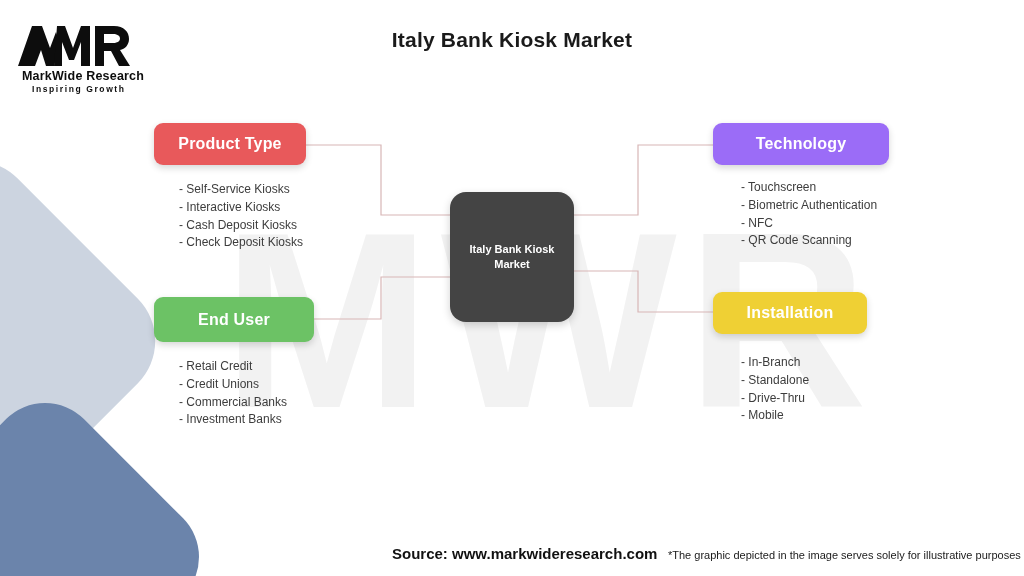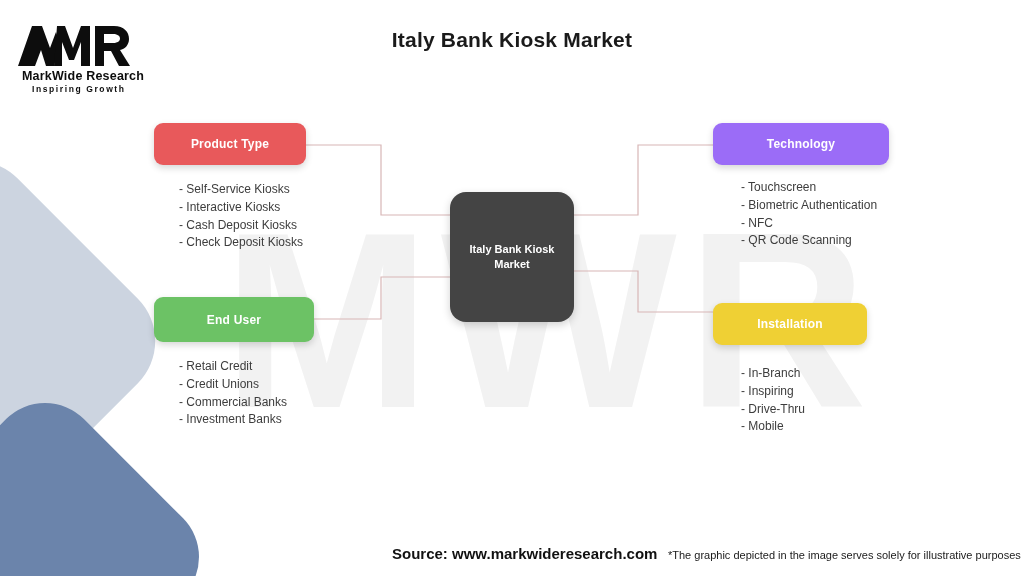--- a/index.html
+++ b/index.html
@@ -135,21 +135,21 @@
   .category { position: absolute; }
   .cat-header {
     border-radius: 9px;
     display: flex;
     align-items: center;
     justify-content: center;
     box-shadow: 0 3px 7px rgba(0,0,0,.16);
   }
   .cat-header-label {
     color: #ffffff;
-    font-size: 12px;
+    font-size: 16px;
     font-weight: bold;
     letter-spacing: .2px;
   }
   .cat-list {
     list-style: none;
     margin: 0;
     padding: 0;
   }
   .cat-list li {
     font-size: 12px;
@@ -164,21 +164,21 @@
   #cat-product-type .cat-list { margin-top: 16px; padding-left: 25px; }
 
   #cat-end-user { left: 154px; top: 297px; }
   #cat-end-user .cat-header { width: 160px; height: 45px; background: #6cc265; }
   #cat-end-user .cat-list { margin-top: 16px; padding-left: 25px; }
 
   #cat-technology { left: 713px; top: 123px; }
   #cat-technology .cat-header { width: 176px; height: 42px; background: #9b6cf7; }
   #cat-technology .cat-list { margin-top: 14px; padding-left: 28px; }
 
-  #cat-installation { left: 713px; top: 303px; }
+  #cat-installation { left: 713px; top: 292px; }
   #cat-installation .cat-header { width: 154px; height: 42px; background: #efd034; }
   #cat-installation .cat-list { margin-top: 20px; padding-left: 28px; }
 
   
   .footer-source {
     position: absolute;
     left: 392px;
     top: 545px;
     font-size: 15px;
     font-weight: bold;
@@ -267,21 +267,21 @@
       <li>- Investment Banks</li>
     </ul>
   </div>
 
   <div class="category" id="cat-installation">
     <div class="cat-header">
       <span class="cat-header-label">Installation</span>
     </div>
     <ul class="cat-list">
       <li>- In-Branch</li>
-      <li>- Inspiring</li>
+      <li>- Standalone</li>
       <li>- Drive-Thru</li>
       <li>- Mobile</li>
     </ul>
   </div>
 
   <div class="footer-source">Source: www.markwideresearch.com</div>
   <div class="footer-note">*The graphic depicted in the image serves solely for illustrative purposes</div>
 
 </div>
 

